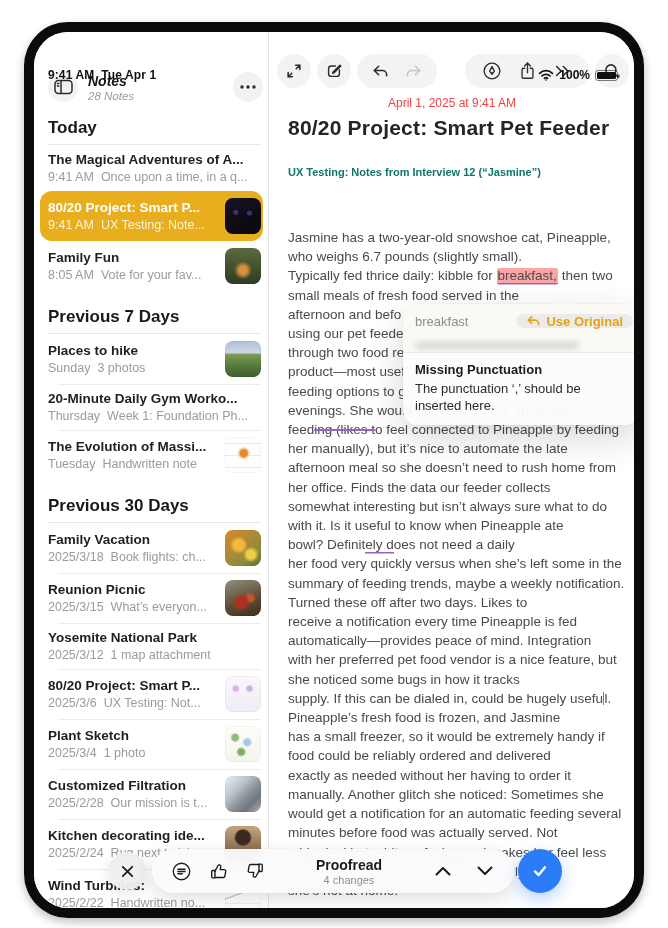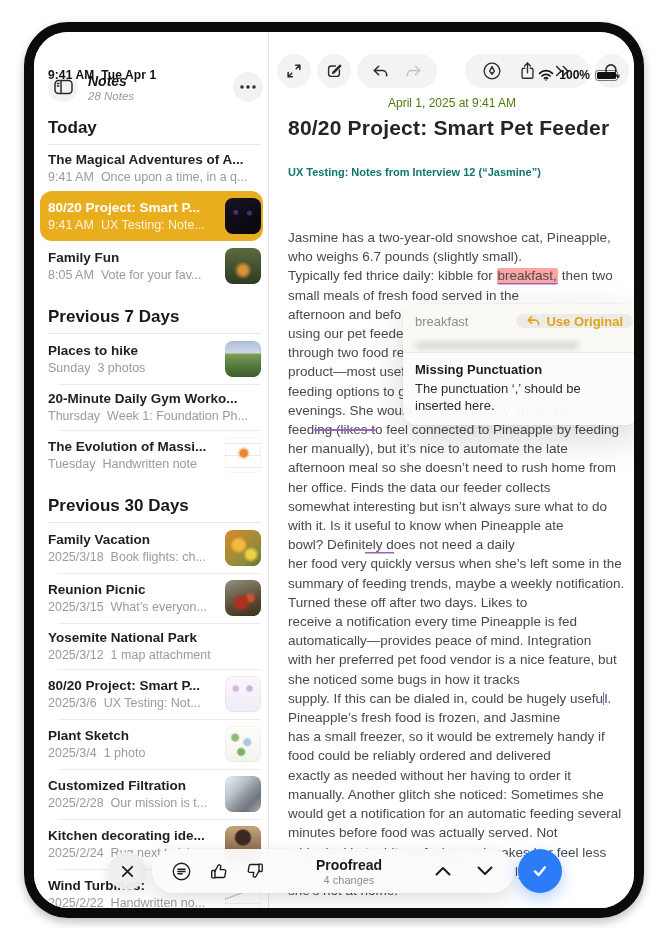--- a/index.html
+++ b/index.html
@@ -50,21 +50,21 @@
   .thumb-handwritten-2 { background:linear-gradient(160deg, transparent 45%, #c9ccd1 46%, #c9ccd1 48%, transparent 49%), repeating-linear-gradient(#fff 0 5px, #efeff1 5px 6px, #fff 6px 11px); background-color:#fff; }
 
   
   .note-pane { position:absolute; left:236px; top:0; right:0; bottom:0; background:#fff; overflow:hidden; }
   .note-toolbar { position:absolute; top:22px; left:7px; right:5px; display:flex; align-items:center; gap:6px; z-index:4; }
   .tb-circle { width:34px; height:34px; border-radius:50%; background:#f3f3f5; display:flex; align-items:center; justify-content:center; flex:none; }
   .tb-pill { height:34px; border-radius:17px; background:#f3f3f5; display:flex; align-items:center; justify-content:space-evenly; flex:none; }
   .pill-undo { width:80px; }
   .pill-tools { width:124px; }
   .spacer { flex:1; }
-  .note-date { position:absolute; top:64px; left:0; right:0; text-align:center; font-size:12px; color:#4d7c0f; z-index:1; }
+  .note-date { position:absolute; top:64px; left:0; right:0; text-align:center; font-size:12px; color:#ef4444; z-index:1; }
   .note-title { position:absolute; top:84px; left:18px; right:10px; font-size:21px; font-weight:700; color:#252527; letter-spacing:.2px; }
   .note-heading { position:absolute; top:130px; left:18px; width:305px; font-size:11px; font-weight:700; color:#0f766e; line-height:21px; }
   .note-body { position:absolute; top:196px; left:18px; right:0; z-index:1; }
   .bline { font-size:13.5px; line-height:19.2px; color:#4a4a4c; white-space:nowrap; }
   .seg-hl { background:#fca5a5; border-radius:2px; box-shadow:0 1.5px 0 #9a63c0; padding:0 1px; }
   .seg-strike { text-decoration:line-through; text-decoration-color:#9a63c0; text-decoration-thickness:1.5px; }
   .seg-ul { box-shadow:0 1.5px 0 #9a63c0; }
   .seg-caret { display:inline-block; width:1.5px; height:13px; background:#9a63c0; vertical-align:-2px; }
 
   

